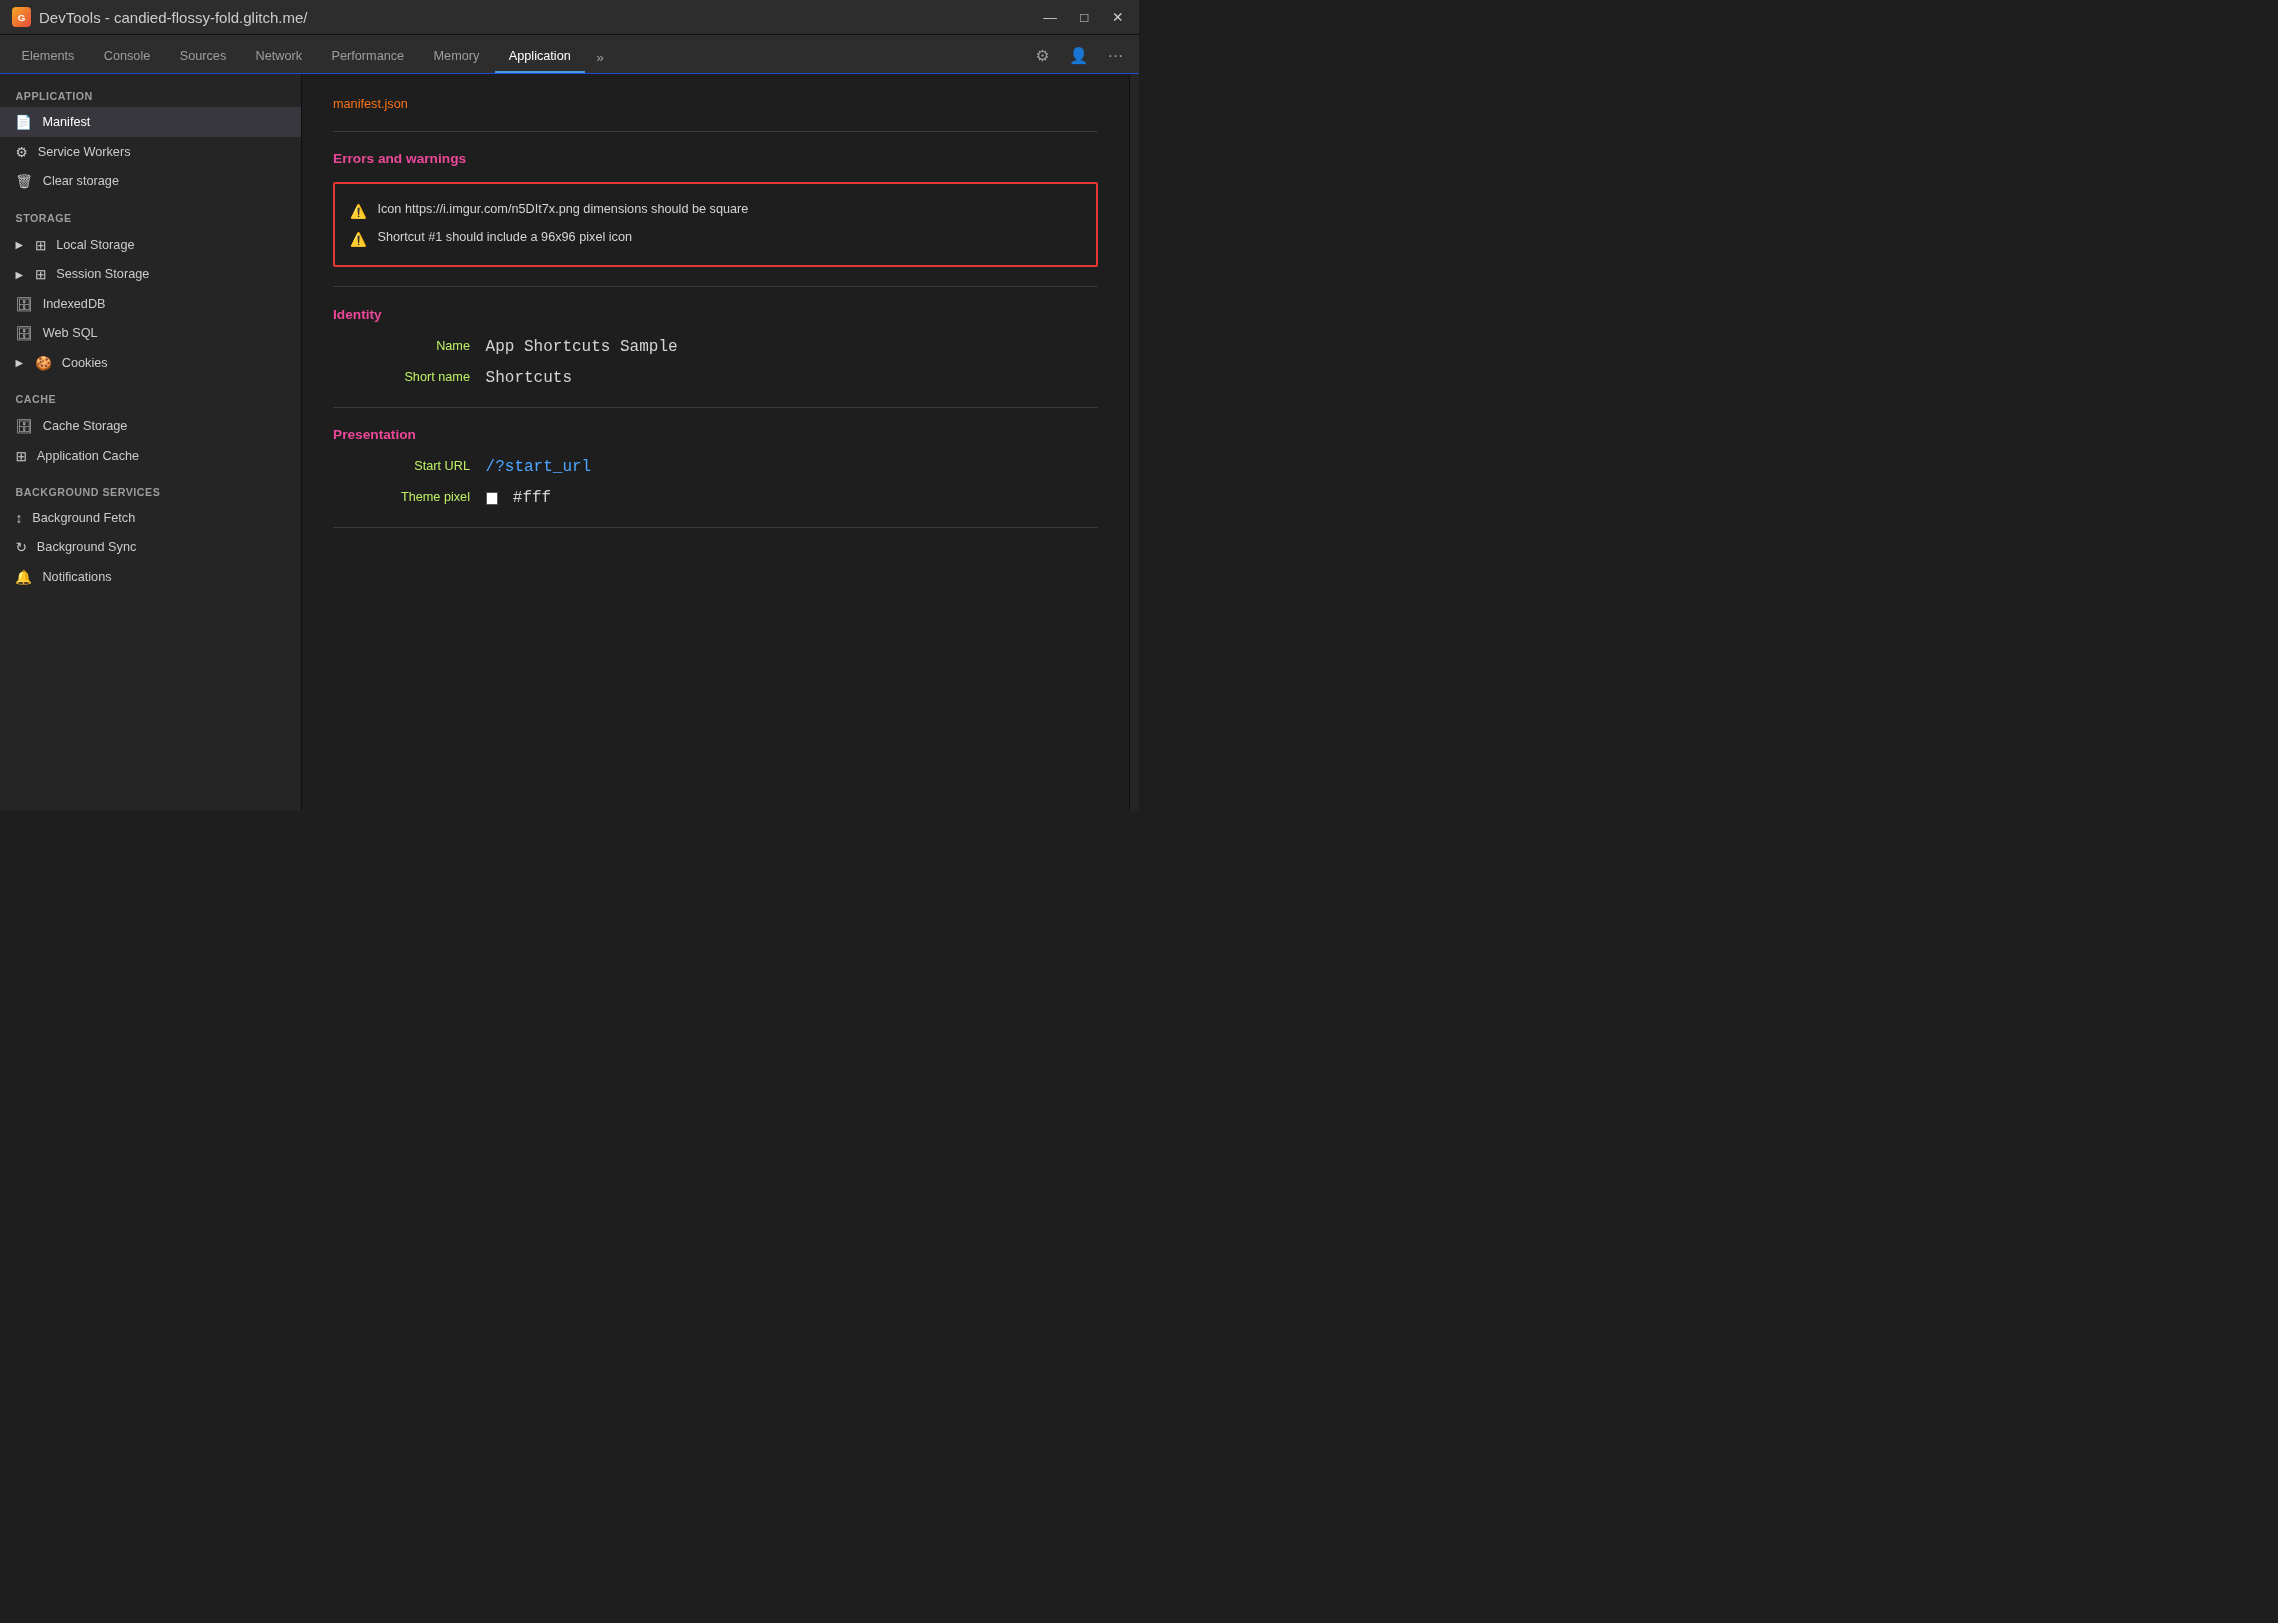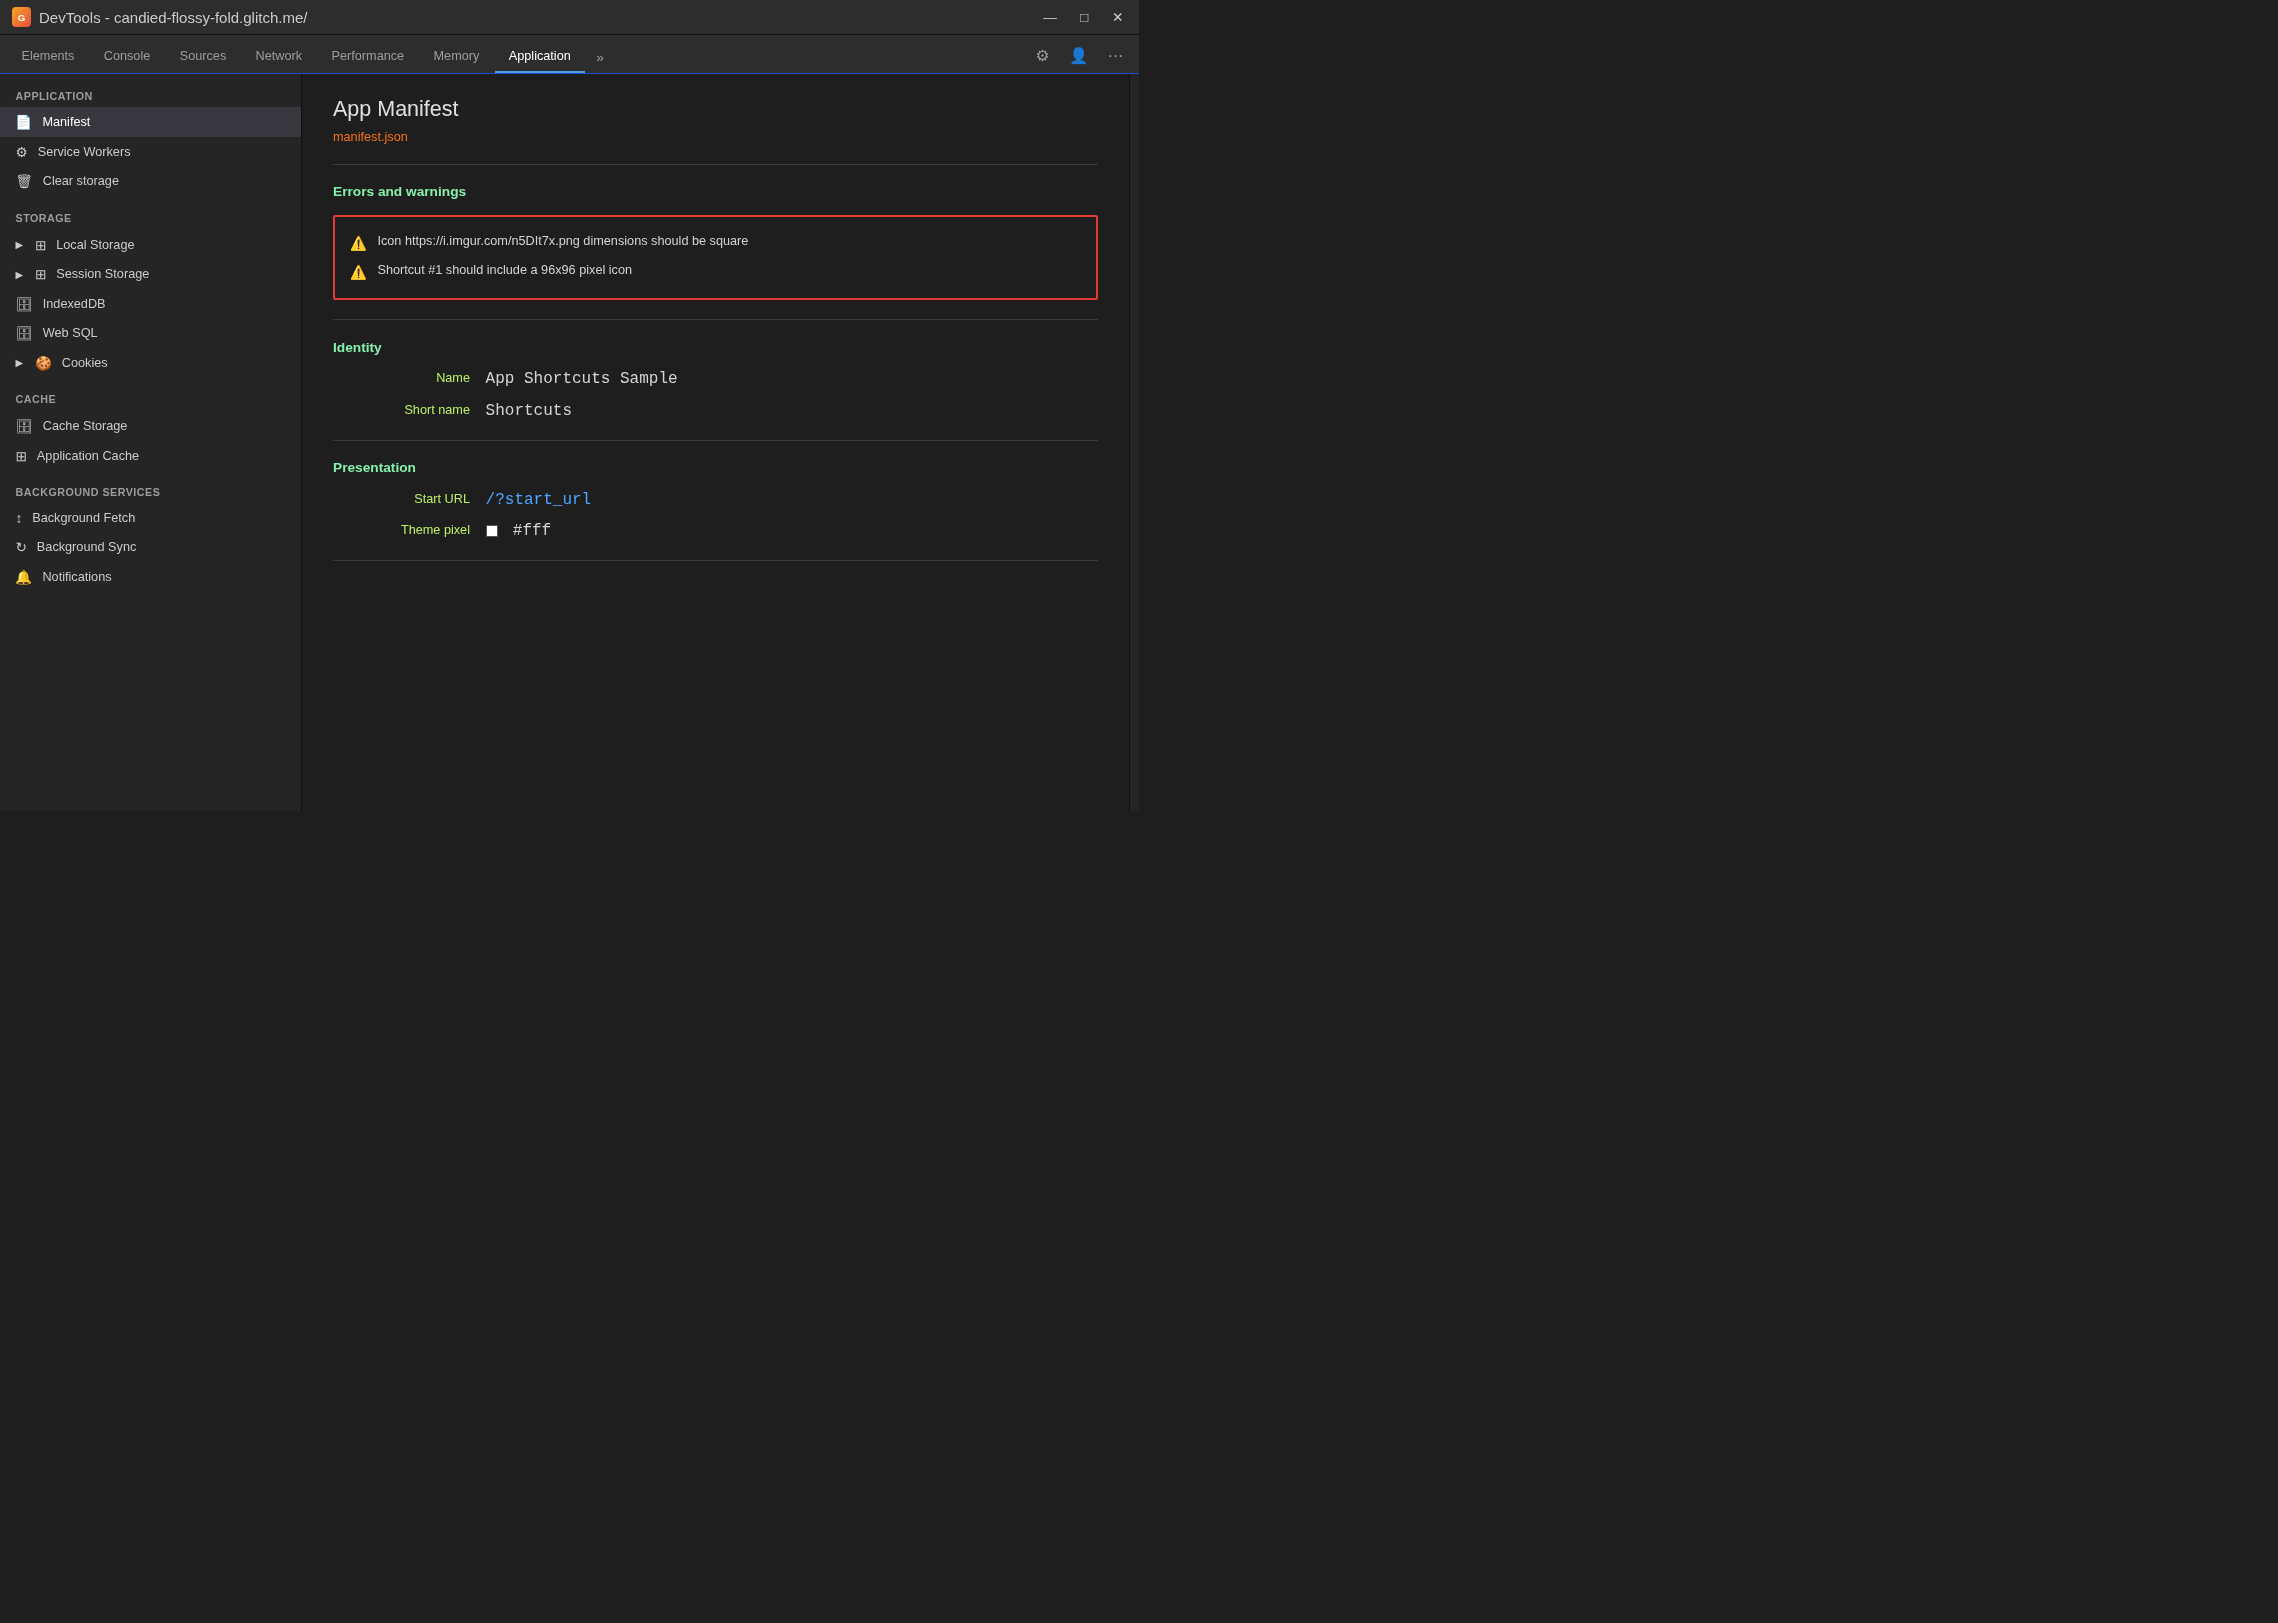--- a/index.html
+++ b/index.html
@@ -182,21 +182,21 @@
 
     .section-divider {
       border: none;
       border-top: 1px solid #3a3a3a;
       margin: 19.5px 0;
     }
 
     .section-title {
       font-size: 13.7px;
       font-weight: 700;
-      color: #86efac;
+      color: #ec4899;
       margin-bottom: 15.6px;
     }
 
     
     .errors-box {
       border: 2px solid #e53935;
       border-radius: 2px;
       padding: 11.7px 15.6px;
       margin-bottom: 7.8px;
       background: #1e1e1e;
@@ -359,21 +359,20 @@
     </div>
     <div class="sidebar-item level1">
       <span class="icon">🔔</span>
       <span>Notifications</span>
     </div>
 
   </div>
 
   <div class="content-area">
 
-    <h1 class="page-title">App Manifest</h1>
     <a class="manifest-link">manifest.json</a>
 
     <hr class="section-divider">
 
     
     <div>
       <div class="section-title">Errors and warnings</div>
       <div class="errors-box">
         <div class="error-row">
           <span class="warning-icon">⚠️</span>

